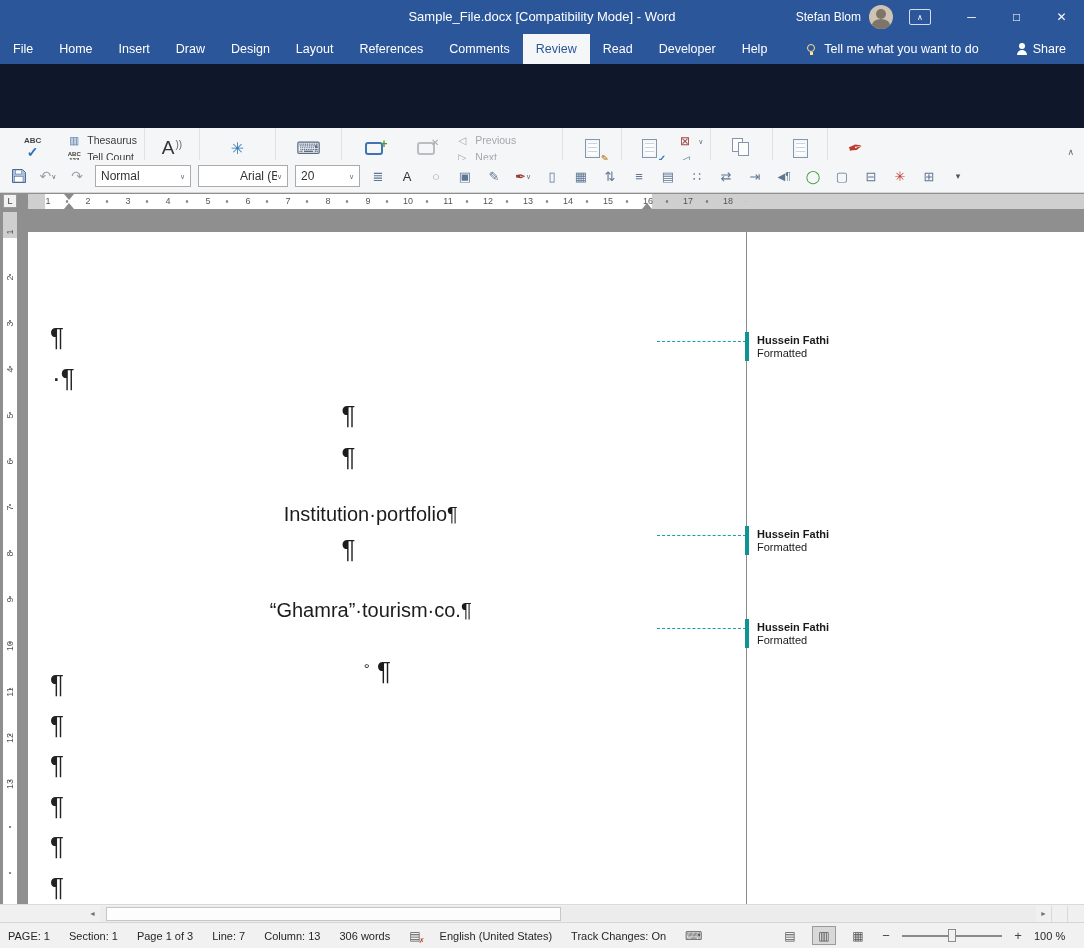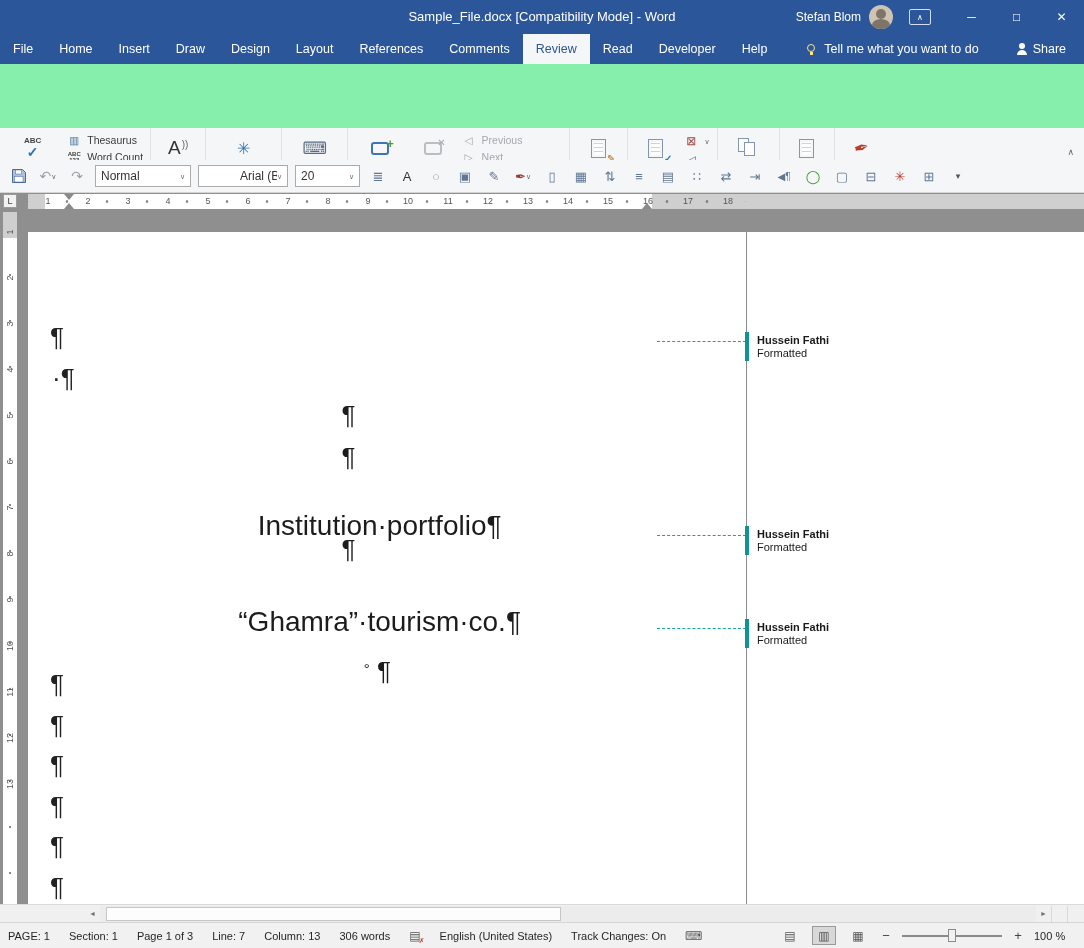--- a/index.html
+++ b/index.html
@@ -1,17 +1,17 @@
 <!DOCTYPE html>
 <html><head>
 <meta charset="utf-8">
 <style>
   * { margin:0; padding:0; box-sizing:border-box; }
   body { font-family:"Liberation Sans", sans-serif; background:#555; }
-  #app { position:relative; width:1084px; height:948px; overflow:hidden; background:#86efac; }
+  #app { position:relative; width:1084px; height:948px; overflow:hidden; background:#0f172a; }
 
   
   .titlebar { position:absolute; left:0; top:0; width:1084px; height:34px; background:#2b579a; color:#fff; }
   .title-text { position:absolute; left:0; right:0; top:9px; text-align:center; font-size:13px; }
   .tb-right { position:absolute; right:0; top:0; height:34px; display:flex; align-items:center; }
   .user-name { font-size:12px; margin-right:8px; }
   .avatar { width:24px; height:24px; border-radius:50%; background:#cfc4b4; position:relative; overflow:hidden; margin-right:16px; }
   .avatar .head { position:absolute; left:7px; top:4px; width:10px; height:10px; border-radius:50%; background:#7e7468; }
   .avatar .body { position:absolute; left:3px; top:14px; width:18px; height:12px; border-radius:50% 50% 0 0; background:#7e7468; }
   .ribopt { width:22px; height:16px; border:1px solid #ffffffcc; border-radius:2px; display:flex; align-items:center; justify-content:center; font-size:8px; margin-right:18px; color:#fff; }
@@ -85,21 +85,21 @@
   
   .canvas { position:absolute; left:0; top:210px; width:1084px; height:694px; background:#8f8f8f; overflow:hidden; }
   .vruler { position:absolute; left:3px; top:2px; bottom:0; width:14px; background:#fff;
             background-image:radial-gradient(circle, #8a8a8a 1px, transparent 1.6px); background-size:14px 46px; background-position:0 40px; }
   .vruler .vmargin { position:absolute; left:0; top:0; width:14px; height:26px; background:#cfcfcf; }
   .vnum { position:absolute; left:0; width:14px; text-align:center; font-size:9px; color:#555; transform:rotate(-90deg); }
   .page { position:absolute; left:28px; top:22px; right:0; bottom:0; background:#fff; }
   .vline { position:absolute; left:746px; top:22px; bottom:0; width:1px; background:#8c8c8c; }
   .pm { position:absolute; font-size:26px; line-height:1; color:#222; }
   .cl { position:absolute; left:17px; width:607px; text-align:center; line-height:1; color:#1c1c1c; white-space:pre; }
-  .big { font-size:28px; }
+  .big { font-size:20px; }
   .squig { text-decoration-style:wavy; text-decoration-color:#dd2b1c; text-decoration-thickness:1.5px; text-underline-offset:5px;margin-top:33px; }
   .deg { font-size:15px; vertical-align:6px; }
   .annline { position:absolute; width:89px; border-top:1.6px dashed #14a3a3; }
   .annbar { position:absolute; left:745px; width:4px; height:29px; background:#0f9494; }
   .ann { position:absolute; left:757px; font-size:11px; line-height:13px; color:#1a1a1a; }
   .ann .author { font-weight:bold; }
 
   
   .hscroll { position:absolute; left:0; top:904px; width:1084px; height:18px; background:#f0f0f0; border-top:1px solid #d9d9d9; display:flex; align-items:center; }
   .sbtn { width:15px; height:16px; display:flex; align-items:center; justify-content:center; font-size:7px; color:#6f6f6f; }
@@ -187,21 +187,21 @@
         <div class="rcol">
           <div class="rsm">
             <span class="ric-s" style="color:#3f6e9e;">▥</span>
             <span>Thesaurus</span>
           </div>
           <div class="rsm">
             <span class="ric-s" style="display:inline-flex;flex-direction:column;line-height:1;">
               <span style="font-size:6px;font-weight:bold;">ABC</span>
               <span style="font-size:6px;font-weight:bold;">123</span>
             </span>
-            <span>Word Count</span>
+            <span>Tell Count</span>
           </div>
         </div>
       </div>
       <div class="rlabel">Proofing</div>
     </div>
 
     <div class="rgroup">
       <div class="rbody">
         <div class="rbtn">
           <span class="ric">

